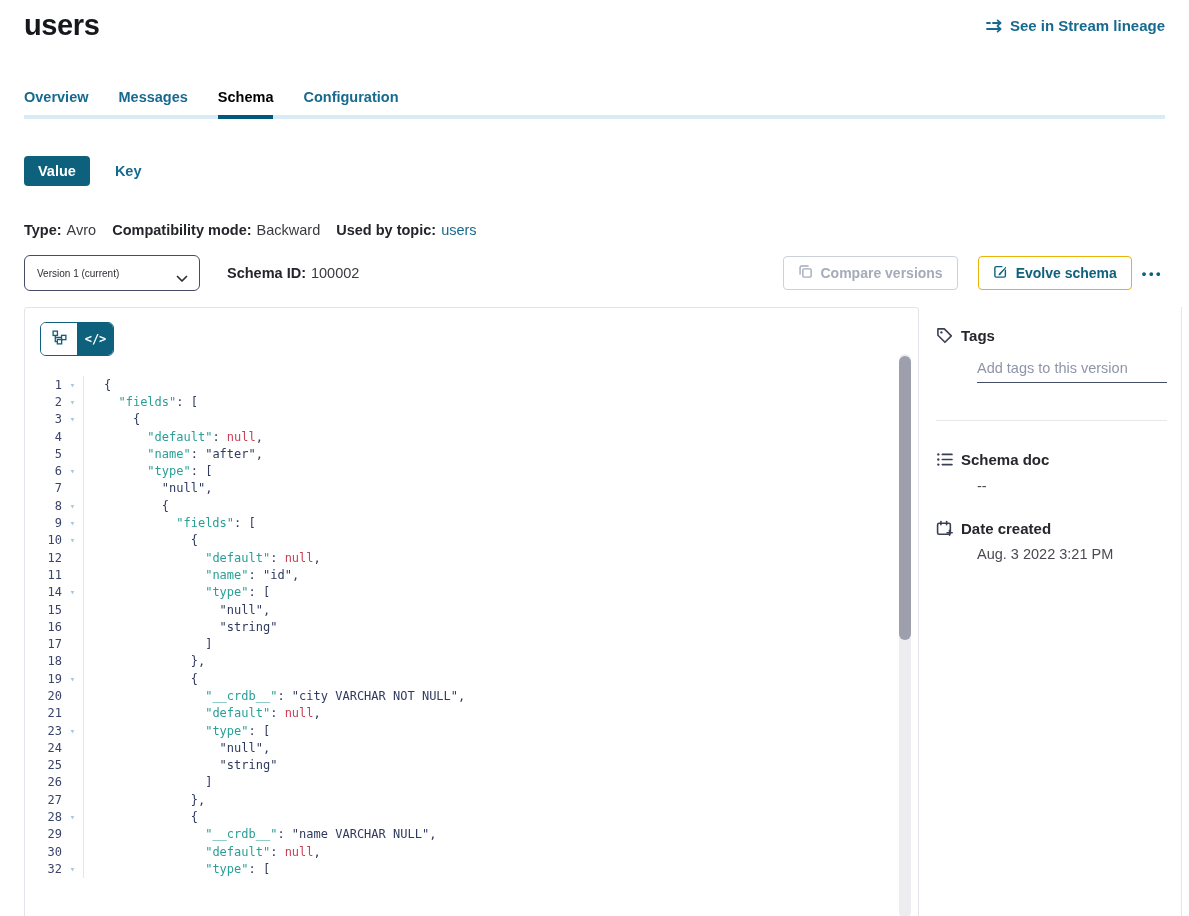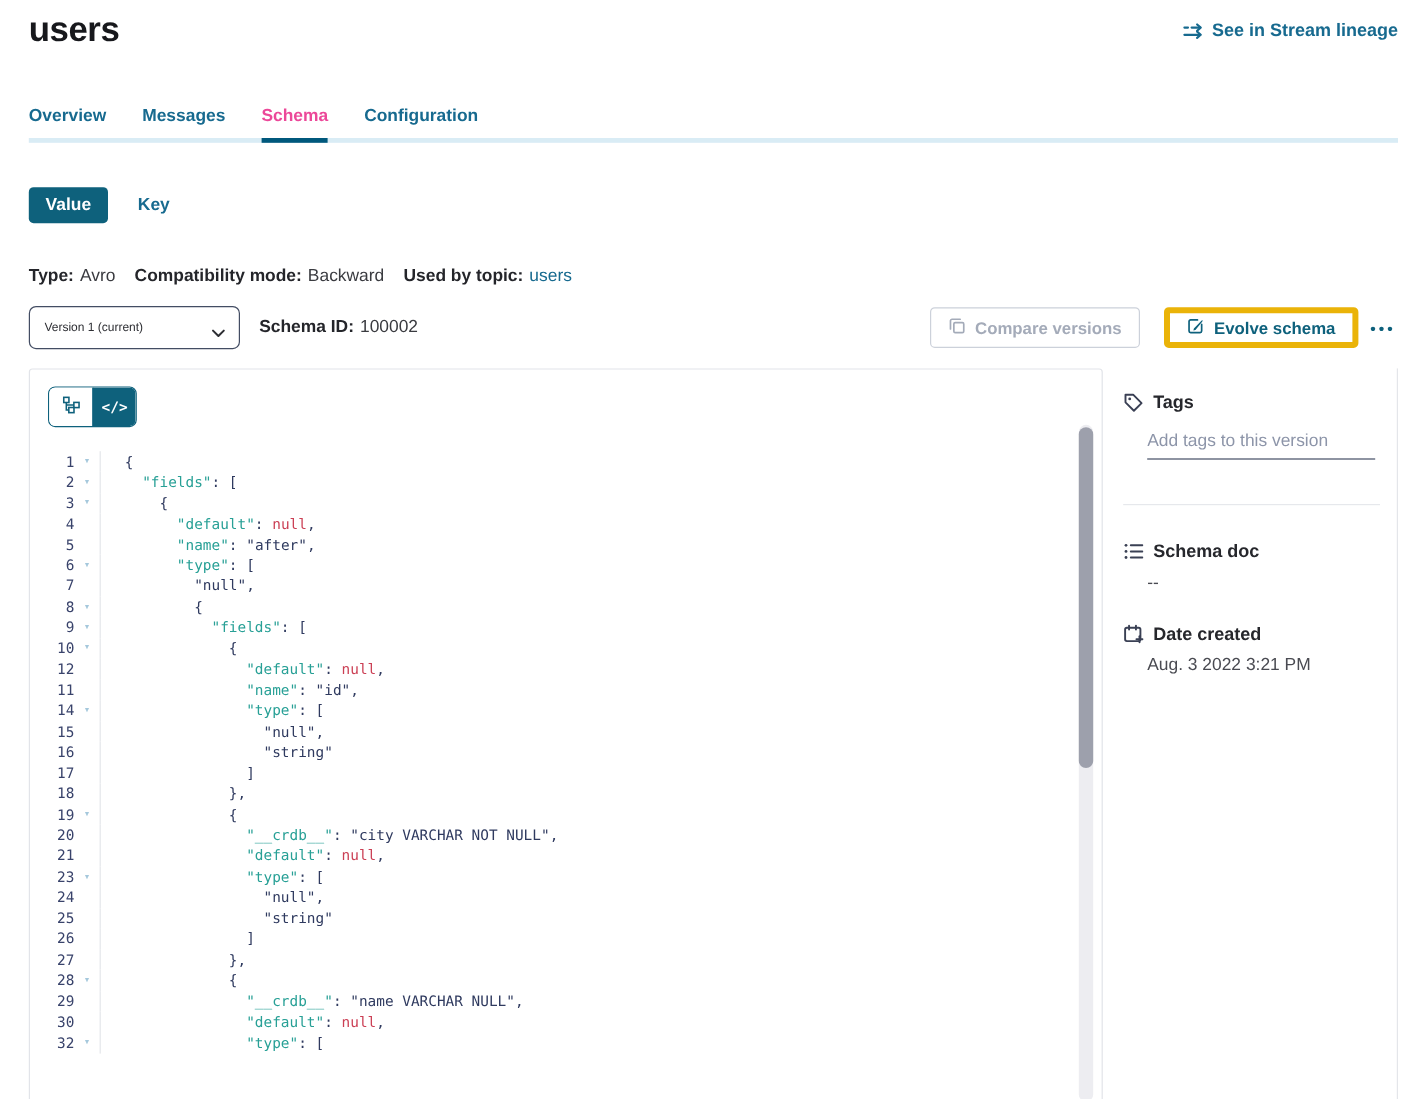--- a/index.html
+++ b/index.html
@@ -13,21 +13,21 @@
   
   .topbar { display:flex; justify-content:space-between; align-items:flex-start; padding-top:9px; }
   .page-title { margin:0; font-size:29px; font-weight:800; color:#17181c; letter-spacing:-0.4px; }
   .lineage-link { display:inline-flex; align-items:center; gap:7px; color:#176a8f; font-size:15px; font-weight:700; margin-top:8px; cursor:pointer; text-decoration:none; }
   .lineage-link svg { display:block; }
 
   
   .tabs { display:flex; gap:30px; margin-top:47px; position:relative; }
   .tabs::after { content:''; position:absolute; left:0; right:0; bottom:0; height:4px; background:#d9ecf5; z-index:0; }
   .tab { background:none; border:none; padding:0 0 14px 0; font-family:inherit; font-size:14.5px; font-weight:600; color:#176a8f; cursor:pointer; position:relative; }
-  .tab.active { color:#ec4899; }
+  .tab.active { color:#000000; }
   .tab.active::after { content:''; position:absolute; left:0; right:0; bottom:0; height:4px; background:#00587c; z-index:1; }
 
   
   .toggle-row { margin-top:37px; display:flex; align-items:center; gap:25px; }
   .value-btn { background:#0e617c; color:#fff; border:none; border-radius:4px; padding:7px 14px; font-family:inherit; font-size:14.5px; font-weight:600; cursor:pointer; }
   .key-btn { background:none; border:none; color:#176a8f; font-family:inherit; font-size:14.5px; font-weight:600; cursor:pointer; padding:0; }
 
   
   .meta-row { margin-top:36px; display:flex; gap:16px; font-size:14.5px; align-items:center; }
   .meta-pair .lab { font-weight:700; color:#24252a; }
@@ -36,25 +36,25 @@
 
   
   .version-row { margin-top:17px; display:flex; align-items:center; }
   .select-wrap { position:relative; width:176px; }
   .select-wrap select {
     appearance:none; -webkit-appearance:none; width:100%; height:36px;
     border:1px solid #434d63; border-radius:6px; background:#fff;
     padding:0 34px 0 12px; font-family:inherit; font-size:10px; color:#2e2f34; cursor:pointer;
   }
   .select-wrap .chev { position:absolute; right:12px; top:14px; pointer-events:none; color:#2e2f34; }
-  .schema-id { margin-left:16px; font-size:14.5px; }
+  .schema-id { margin-left:27px; font-size:14.5px; }
   .spacer { flex:1; }
   .btn { height:34px; border-radius:4px; font-family:inherit; font-size:14px; font-weight:700; display:inline-flex; align-items:center; gap:8px; padding:0 14px; background:#fff; cursor:pointer; }
   .btn.disabled { color:#a4abb9; border:1px solid #ccd1da; cursor:default; }
-  .btn.outline { color:#0e617c; border:5px solid #eab308; margin-left:20px; }
+  .btn.outline { color:#0e617c; border:1px solid #eab308; margin-left:20px; }
   .more-btn { border:none; background:none; color:#0e617c; font-size:13px; font-weight:800; letter-spacing:2.5px; margin-left:8px; padding:4px 2px; cursor:pointer; }
 
   
   .content { display:flex; margin-top:16px; height:612px; align-items:stretch; }
   .code-panel { width:895px; flex-shrink:0; border:1px solid #e2e4e9; border-radius:3px; position:relative; overflow:hidden; background:#fff; }
   .view-toggle { display:inline-flex; margin:14px 0 0 15px; border:1px solid #0e617c; border-radius:6px; overflow:hidden; }
   .vt-btn { width:36px; height:32px; display:flex; align-items:center; justify-content:center; background:#fff; color:#0e617c; border:none; cursor:pointer; padding:0; }
   .vt-btn + .vt-btn { border-left:1px solid #0e617c; }
   .vt-btn.active { background:#0e617c; color:#fff; }
   .vt-btn .code-glyph { font-family:"DejaVu Sans Mono",monospace; font-size:12px; font-weight:700; }
@@ -66,21 +66,21 @@
   .fold { width:21px; text-align:center; color:#a5c8dc; font-size:9px; cursor:pointer; }
   .ct { white-space:pre; padding-left:20px; }
 
   .code-scrollbar { position:absolute; top:46px; bottom:0; right:7px; width:12px; background:#ededf1; border-radius:7px; }
   .code-scrollbar .thumb { position:absolute; top:2px; left:0; width:12px; height:284px; background:#9da0ac; border-radius:7px; cursor:pointer; }
 
   
   .sidebar { flex:1; border-right:1px solid #e4e6ea; padding:20px 14px 0 17px; }
   .side-head { display:flex; align-items:center; gap:8px; font-size:15px; font-weight:700; color:#26272c; }
   .side-head svg { display:block; color:#3a4054; flex-shrink:0; }
-  .side-body { margin-left:20px; }
+  .side-body { margin-left:41px; }
   .tags-input { margin-top:12px; border:none; border-bottom:1.5px solid #444e66; width:190px; font-family:inherit; font-size:14.5px; padding:4px 0 6px 0; color:#33343a; outline:none; background:transparent; }
   .tags-input::placeholder { color:#8d95a9; }
   .divider { height:1px; background:#e6e8ec; margin-top:37px; }
   .section-doc { margin-top:30px; }
   .side-value { margin-top:10px; font-size:14.5px; color:#4a4b52; }
   .section-date { margin-top:26px; }
   .section-date .side-value { margin-top:9px; }
 </style>
 </head>
 <body>

